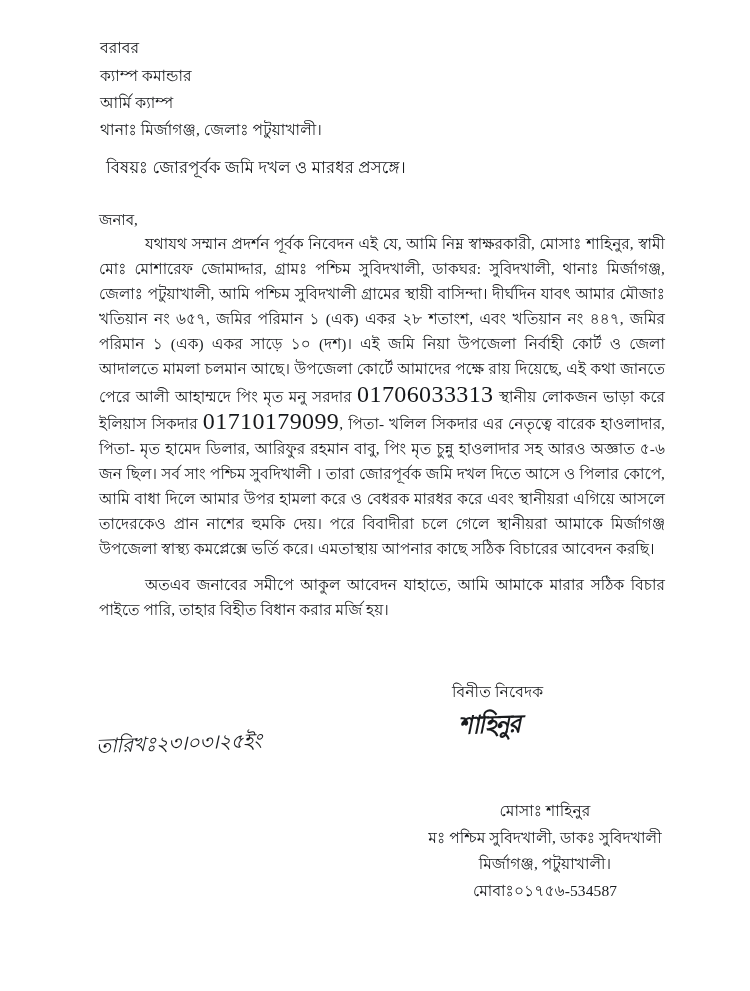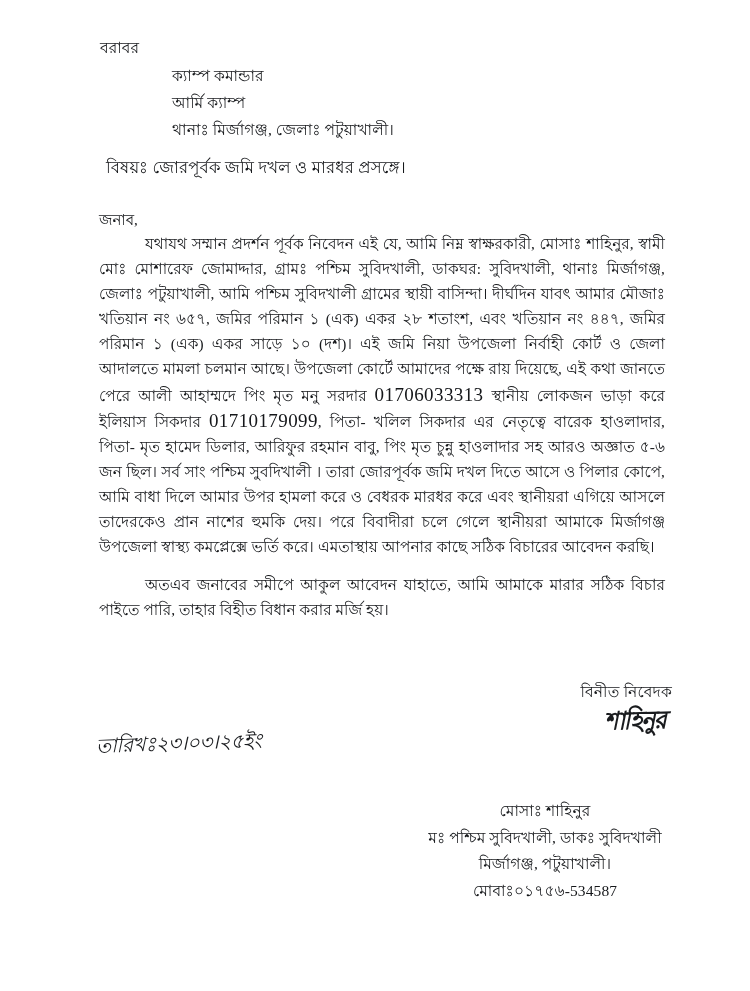--- a/index.html
+++ b/index.html
@@ -23,21 +23,20 @@
     left: 100px;
     top: 34px;
     width: 560px;
   }
   .recipient-head {
     font-size: 15.5px;
     line-height: 28px;
     letter-spacing: .1px;
   }
   .recipient-lines {
-    margin-left: 72px;
   }
   .recipient-lines > div {
     font-size: 15.5px;
     line-height: 27px;
     letter-spacing: .1px;
   }
 
   
   .subject-line {
     position: absolute;
@@ -69,21 +68,21 @@
     line-height: 25.1px;
     text-align: justify;
     text-justify: inter-word;
     text-indent: 46px;
     letter-spacing: .05px;
     word-spacing: .3px;
     margin: 0;
   }
   .body-para .num {
     font-family: "Liberation Serif", "DejaVu Serif", serif;
-    font-size: 19px;
+    font-size: 24px;
     letter-spacing: .4px;
   }
 
   
   .closing-block {
     position: absolute;
     left: 99px;
     top: 572px;
     width: 566px;
   }
@@ -95,21 +94,21 @@
     letter-spacing: .05px;
     margin: 0;
   }
 
   
   .signoff-block {
     position: absolute;
     left: 452px;
     top: 680px;
     width: 220px;
-    text-align: right;
+    text-align: left;
   }
   .signoff-label {
     font-size: 15.5px;
     letter-spacing: .2px;
   }
   .signature-mark {
     margin-top: 2px;
     font-size: 25px;
     font-family: "DejaVu Serif", serif;
     font-style: italic;

